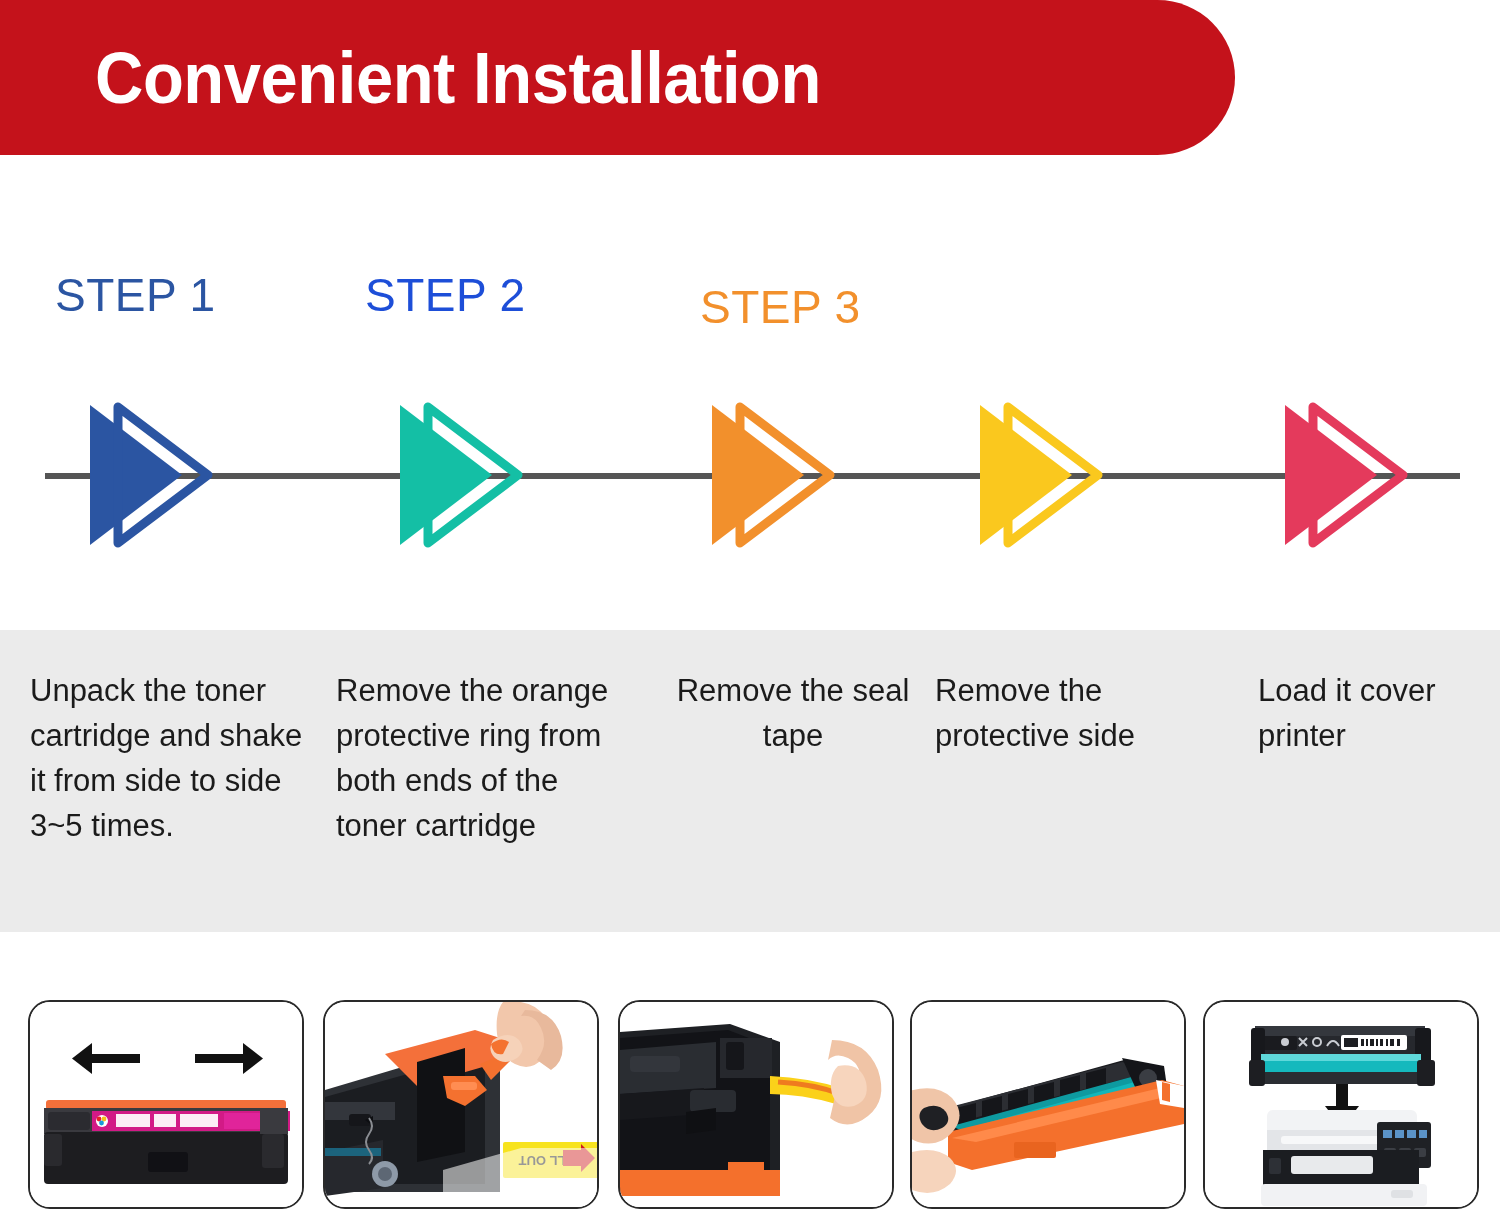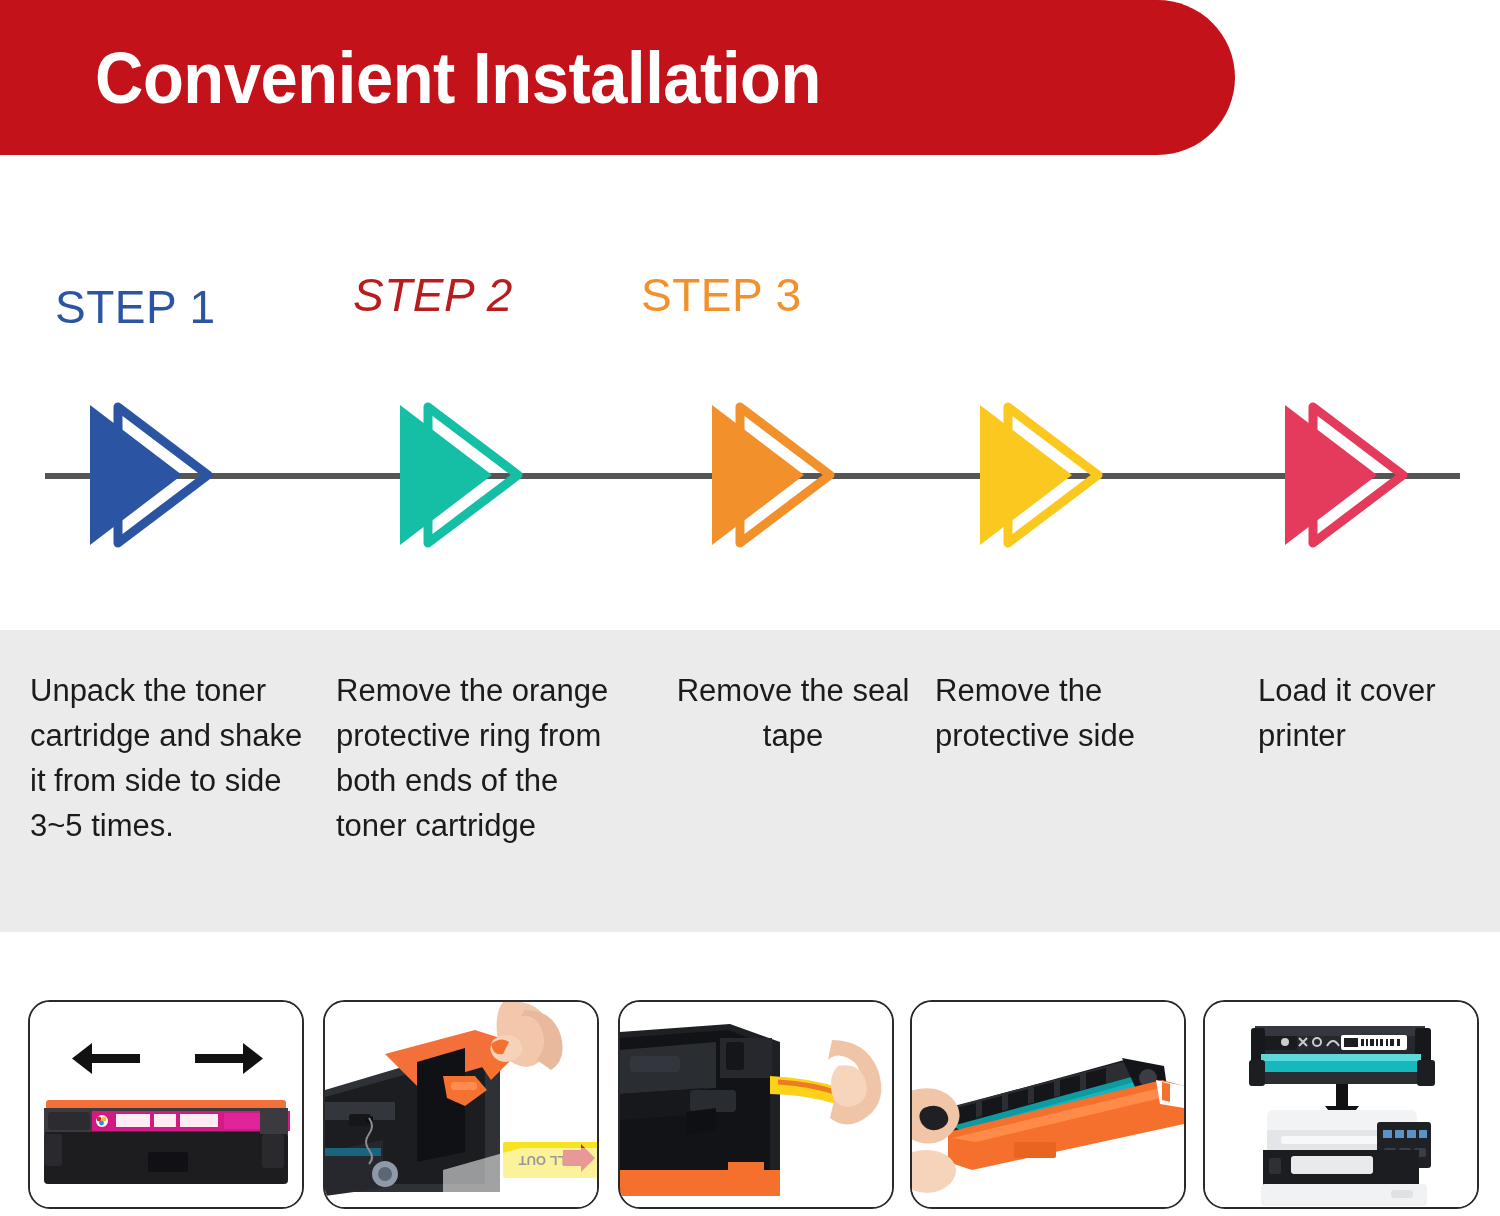--- a/index.html
+++ b/index.html
@@ -120,23 +120,23 @@
   .panel svg { display: block; }
 </style>
 </head>
 <body>
 
 <div class="banner" style="background: rgb(196, 18, 27);">
   <div class="banner-title" style="color: rgb(255, 255, 255);">Convenient Installation</div>
 </div>
 
 <div class="steps-row">
-  <div class="step-label" id="sl0" style="left: 55px; color: rgb(43, 85, 162); margin-top: 12px;">STEP 1</div>
-  <div class="step-label" id="sl1" style="left: 353px; color: #b91c1c; font-style: italic;">STEP 2</div>
-  <div class="step-label" id="sl2" style="left: 641px; color: rgb(242, 144, 44);">STEP 3</div>
+  <div class="step-label" id="sl0" style="left: 55px; color: rgb(43, 85, 162);">STEP 1</div>
+  <div class="step-label" id="sl1" style="left: 365px; color: #1d4ed8;">STEP 2</div>
+  <div class="step-label" id="sl2" style="left: 700px; color: rgb(242, 144, 44); margin-top: 12px;">STEP 3</div>
 </div>
 
 <div class="timeline">
   <div class="timeline-line" style="background: rgb(85, 85, 85);"></div>
 
   <div class="arrow-wrap" id="aw0" style="left: 70px;">
     <svg width="150" height="160" viewBox="0 0 150 160">
       <polygon id="af0" points="20,10 20,150 112,80" fill="#2b55a2"></polygon>
       <polygon id="ao0" points="48,12 48,148 138,80" fill="none" stroke-width="9" stroke-linejoin="round" stroke="#2b55a2"></polygon>
     </svg>

